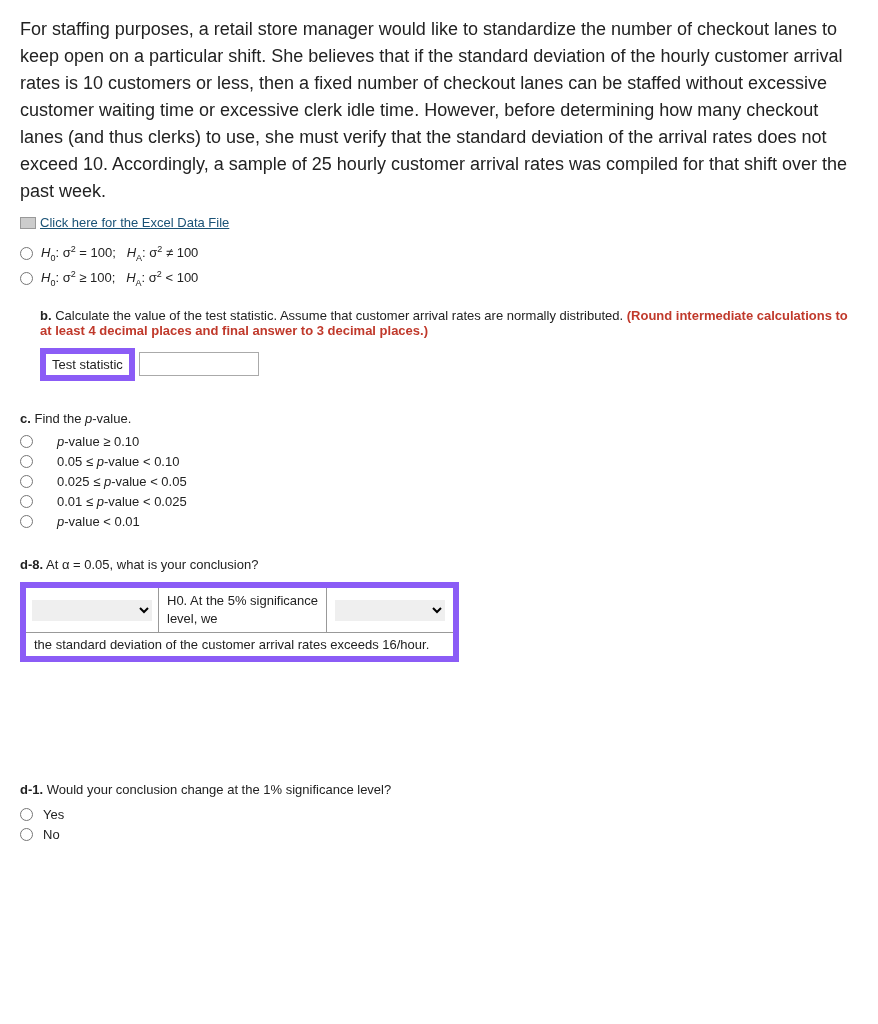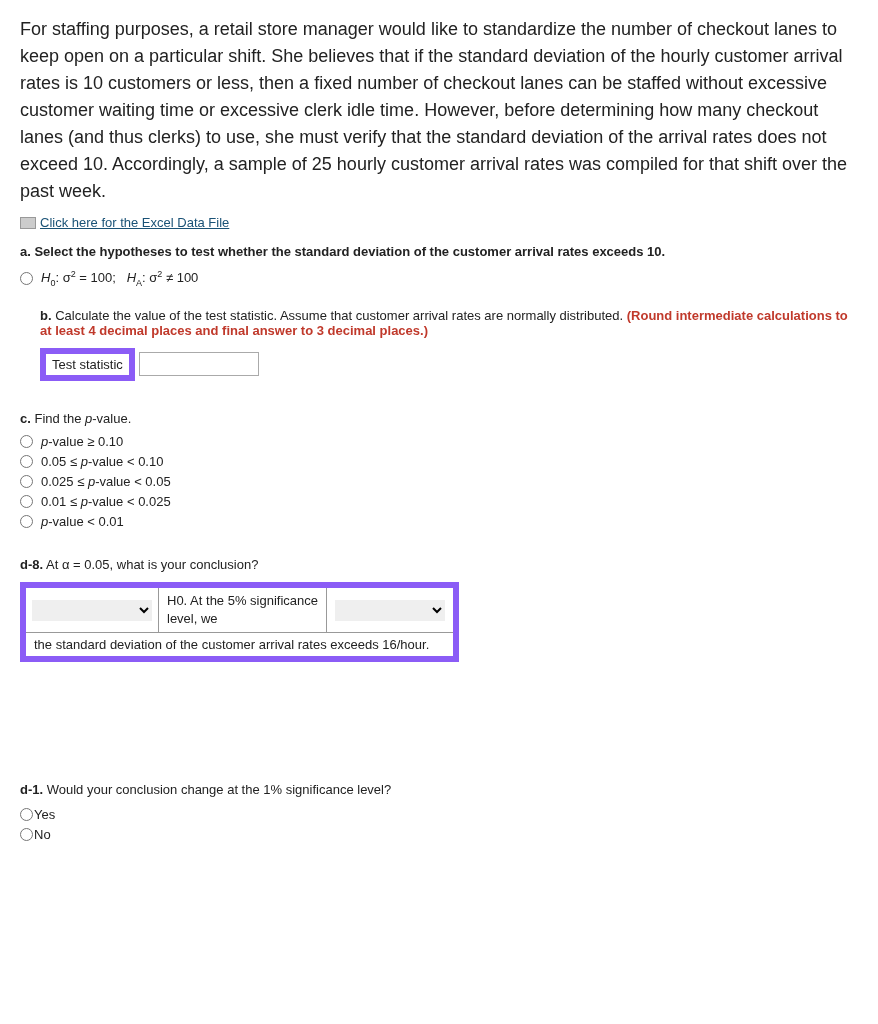--- a/index.html
+++ b/index.html
@@ -89,21 +89,21 @@
     .section-c {
       margin-top: 30px;
     }
     .section-c .label {
       font-size: 13px;
       margin-bottom: 8px;
     }
     .pvalue-option {
       display: flex;
       align-items: center;
-      gap: 8px;
+      gap: 24px;
       margin-bottom: 5px;
       font-size: 13px;
     }
     .pvalue-option input[type="radio"] {
       width: 13px;
       height: 13px;
     }
     .section-d1 {
       margin-top: 28px;
     }
@@ -116,21 +116,21 @@
     .section-d2 {
       margin-top: 60px;
     }
     .section-d2 .label {
       font-size: 13px;
       margin-bottom: 10px;
     }
     .yesno-option {
       display: flex;
       align-items: center;
-      gap: 1px;
+      gap: 10px;
       margin-bottom: 5px;
       font-size: 13px;
     }
     .h0-cell {
       min-width: 160px;
       vertical-align: middle;
       padding: 4px 8px;
       font-size: 13px;
       line-height: 1.4;
     }
@@ -151,33 +151,41 @@
 <p class="intro-text">For staffing purposes, a retail store manager would like to standardize the number of checkout lanes to keep open on a particular shift. She believes that if the standard deviation of the hourly customer arrival rates is 10 customers or less, then a fixed number of checkout lanes can be staffed without excessive customer waiting time or excessive clerk idle time. However, before determining how many checkout lanes (and thus clerks) to use, she must verify that the standard deviation of the arrival rates does not exceed 10. Accordingly, a sample of 25 hourly customer arrival rates was compiled for that shift over the past week.</p>
 
 <div style="margin-bottom:14px;">
   <a class="excel-link">
     <span class="picture-icon"></span>
     <span>Click here for the Excel Data File</span>
   </a>
 </div>
 
 <div>
-  <p class="section-label">a. Select the hypotheses to test whether the standard deviation of the customer arrival rates exceeds 10.</p>
 
 
   <div class="hypothesis-option">
     <input type="radio" name="hypothesis" id="hyp2" style="">
     <label for="hyp2">
       <span class="math">
         <i>H</i><sub>0</sub>: σ<sup>2</sup> = 100;&nbsp;&nbsp;
         <i>H</i><sub>A</sub>: σ<sup>2</sup> ≠ 100
       </span>
     </label>
   </div>
 
+  <div class="hypothesis-option">
+    <input type="radio" name="hypothesis" id="hyp3" style="">
+    <label for="hyp3">
+      <span class="math">
+        <i>H</i><sub>0</sub>: σ<sup>2</sup> ≥ 100;&nbsp;&nbsp;
+        <i>H</i><sub>A</sub>: σ<sup>2</sup> &lt; 100
+      </span>
+    </label>
+  </div>
 </div>
 
 <div class="section-b">
   <p class="instruction">
     <b>b.</b> Calculate the value of the test statistic. Assume that customer arrival rates are normally distributed. 
     <span class="bold-red">(Round intermediate calculations to at least 4 decimal places and final answer to 3 decimal places.)</span>
   </p>
   <div class="test-statistic-row">
     <span class="test-stat-label">Test statistic</span>
     <input type="text" class="test-stat-input" value="" style="">

